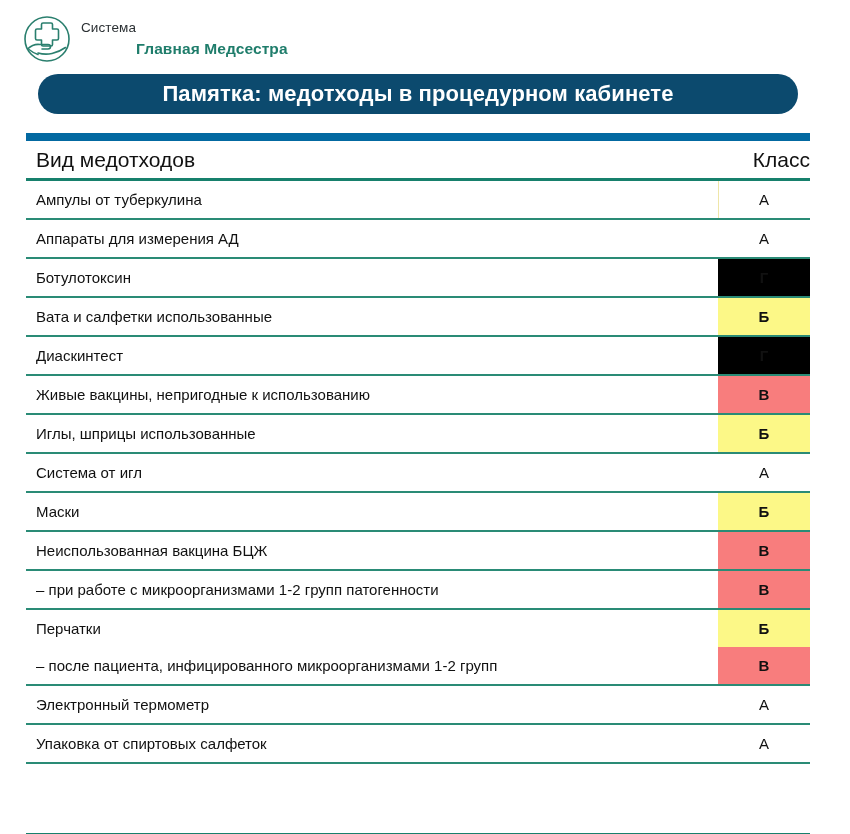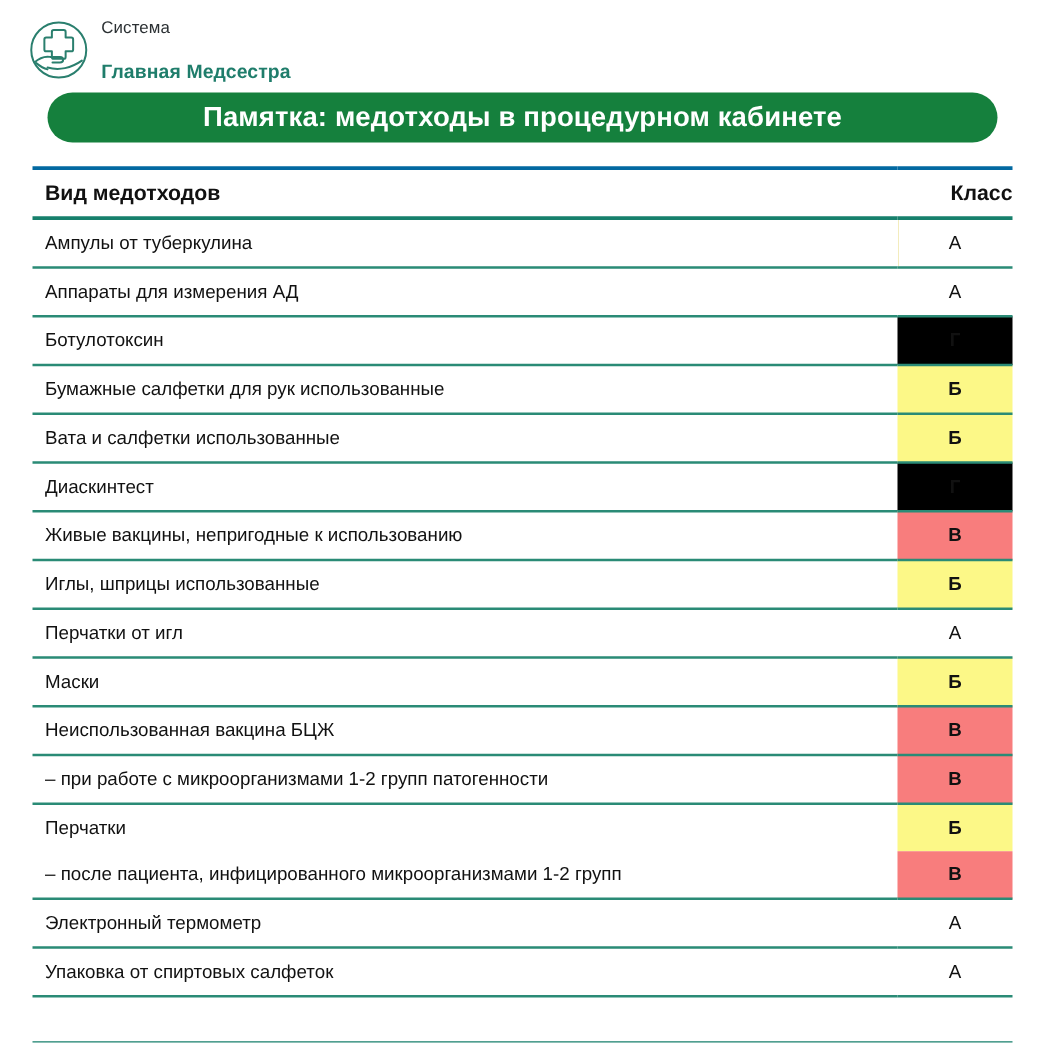--- a/index.html
+++ b/index.html
@@ -33,21 +33,21 @@
     gap: 9px;
   }
   .brand-mark {
     width: 50px;
     height: 50px;
     flex: 0 0 50px;
     display: block;
   }
   .brand-text {
     display: flex;
-    flex-direction: column;
+    flex-direction: row;
     justify-content: flex-end;
     line-height: 1.12;
   }
   .brand-line1 {
     font-size: 13.5px;
     color: #2b3033;
     letter-spacing: .1px;
   }
   .brand-line2 {
     font-size: 15.5px;
@@ -57,21 +57,21 @@
     margin-top: 20px;
   }
 
   
   .banner {
     position: absolute;
     left: 38px;
     top: 74px;
     width: 760px;
     height: 40px;
-    background: #15803d;
+    background: #0c4a6e;
     border-radius: 20px;
     display: flex;
     align-items: center;
     justify-content: center;
   }
   .banner-title {
     color: #ffffff;
     font-size: 22px;
     font-weight: bold;
     letter-spacing: .1px;
@@ -95,24 +95,24 @@
 
   .waste th, .waste td {
     padding: 0;
     margin: 0;
     vertical-align: middle;
   }
 
   
   .waste thead th {
     height: 37px;
-    font-size: 17px;
-    font-weight: bold;
+    font-size: 21px;
+    font-weight: normal;
     color: #111111;
-    border-top: 3px solid #0369a1;
+    border-top: 8px solid #0369a1;
     border-bottom: 3px solid #17806c;
   }
   th.h-name {
     text-align: left;
     padding-left: 10px;
   }
   th.h-class {
     text-align: right;
   }
 
@@ -202,41 +202,37 @@
           </tr>
           <tr>
             <td class="name">Аппараты для измерения АД</td>
             <td class="cls cls-A">А</td>
           </tr>
           <tr>
             <td class="name">Ботулотоксин</td>
             <td class="cls cls-G">Г</td>
           </tr>
           <tr>
-            <td class="name">Бумажные салфетки для рук использованные</td>
-            <td class="cls cls-B">Б</td>
-          </tr>
-          <tr>
             <td class="name">Вата и салфетки использованные</td>
             <td class="cls cls-B">Б</td>
           </tr>
           <tr>
             <td class="name">Диаскинтест</td>
             <td class="cls cls-G">Г</td>
           </tr>
           <tr>
             <td class="name">Живые вакцины, непригодные к использованию</td>
             <td class="cls cls-V">В</td>
           </tr>
           <tr>
             <td class="name">Иглы, шприцы использованные</td>
             <td class="cls cls-B">Б</td>
           </tr>
           <tr>
-            <td class="name">Перчатки от игл</td>
+            <td class="name">Система от игл</td>
             <td class="cls cls-A">А</td>
           </tr>
           <tr>
             <td class="name">Маски</td>
             <td class="cls cls-B">Б</td>
           </tr>
           <tr>
             <td class="name">Неиспользованная вакцина БЦЖ</td>
             <td class="cls cls-V">В</td>
           </tr>

